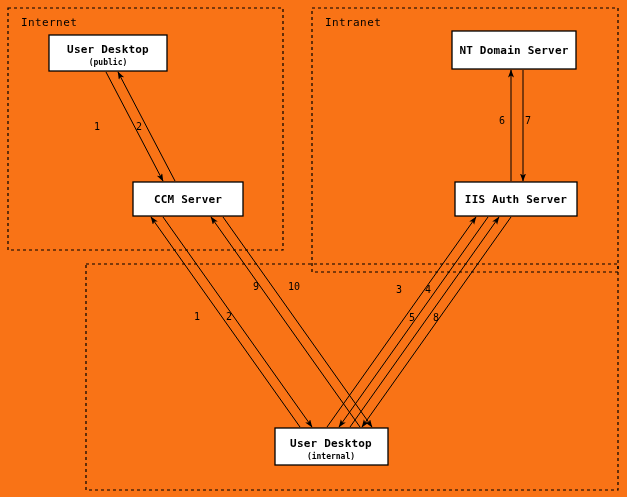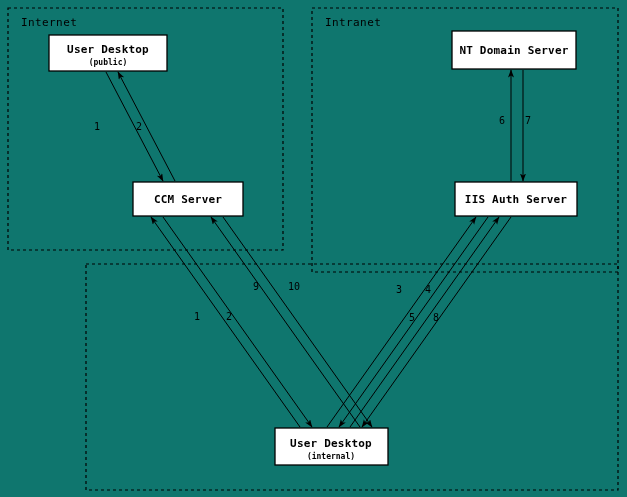--- a/index.html
+++ b/index.html
@@ -4,21 +4,21 @@
 <style>
   html, body {
     margin: 0;
     padding: 0;
     background: #ffffff;
   }
   #diagram-root {
     position: relative;
     width: 627px;
     height: 497px;
-    background: #0f766e;
+    background: #f97316;
     font-family: "DejaVu Sans Mono", "Liberation Mono", monospace;
     overflow: hidden;
   }
   #diagram-svg {
     position: absolute;
     left: 0;
     top: 0;
     width: 627px;
     height: 497px;
   }

